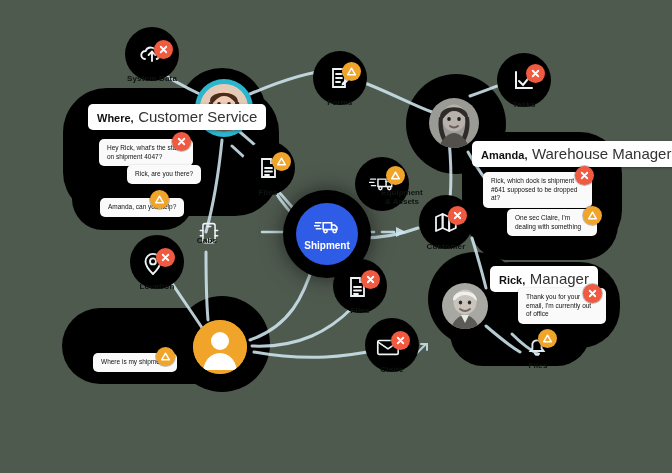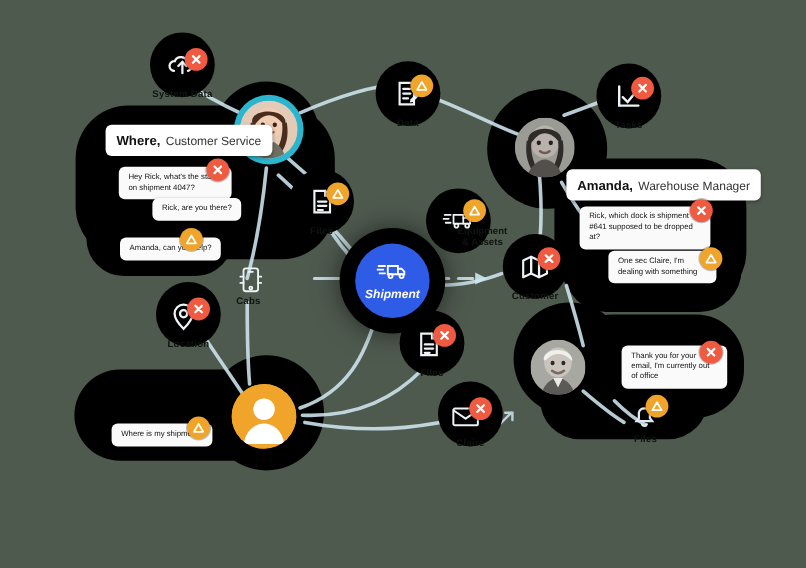--- a/index.html
+++ b/index.html
@@ -34,34 +34,34 @@
 
   
   .avatar{position:absolute;border-radius:50%;overflow:hidden;}
   .ring{position:absolute;border-radius:50%;}
 
   
   .chip{position:absolute;background:#fff;border-radius:5px;
         padding:4px 9px;white-space:nowrap;
         box-shadow:0 1px 3px rgba(0,0,0,.35);}
   .chip .nm{font-size:11px;font-weight:bold;color:#111;}
-  .chip .ro{font-size:10px;color:#333;text-align:center;}
+  .chip .ro{font-size:15px;color:#333;text-align:center;}
 
   
   .bub{position:absolute;background:#fafafa;border-radius:5px;
        padding:5px 8px;font-size:6.5px;line-height:8.5px;color:#111;
        box-shadow:0 1px 3px rgba(0,0,0,.35);}
 
   
   #hub{position:absolute;left:296px;top:203px;width:62px;height:62px;
        border-radius:50%;background:#2f5ce6;
        display:flex;flex-direction:column;align-items:center;
        justify-content:center;gap:1px;
        box-shadow:0 0 0 13px #000, 0 0 22px 13px rgba(0,0,0,.55);}
-  #hub .ht{font-size:10px;font-weight:bold;color:#fff;font-style:italic;}
+  #hub .ht{font-size:10px;font-weight:bold;color:#fff;}
   #hub svg{width:26px;height:17px;}
   .eqlabel{position:absolute;font-size:8px;font-weight:bold;color:#0e1410;
            line-height:9px;text-align:center;}
 </style>
 </head>
 <body>
 
 <div id="stage">
 
   <div class="blob" style="left:63px;top:88px;width:216px;height:128px;border-radius:44px;"></div>
@@ -157,21 +157,21 @@
           <path d="M9 13 H15"></path>
           <path d="M9 17 H13"></path>
         <path d="M15 18 L20 13 L22 15 L17 20 L14.6 20.4 Z" fill="#eef4f6" stroke="none"></path>
       </svg>
     </div>
     <div class="badge w" style="left:2px;top:-16px;">
       <svg viewBox="0 0 12 12" stroke="#fff" stroke-width="1.6" fill="none" stroke-linejoin="round">
           <path d="M6 2.4 L10.2 9.6 H1.8 Z"></path>
         </svg>
     </div>
-    <div class="nlabel">Data</div>
+    <div class="nlabel">Forms</div>
   </div>
 
   <div class="node" style="left:524px;top:80px;">
     <div class="disc"></div>
     <div class="glyph">
       <svg viewBox="0 0 26 26" fill="none" stroke="#eef4f6" stroke-width="2" stroke-linecap="round">
         <path d="M5 5 V21 H21"></path>
           <path d="M8 14 L12 18 L21 7"></path>
       </svg>
     </div>
@@ -248,21 +248,21 @@
       <svg viewBox="0 0 26 30" fill="none" stroke="#eef4f6" stroke-width="1.8" stroke-linecap="round">
         <rect x="6" y="3" width="14" height="22" rx="2.4"></rect>
         <path d="M11 6.4 H15"></path>
           <circle cx="13" cy="22" r="1.4"></circle>
         <path d="M3 11 H6"></path>
           <path d="M20 11 H23"></path>
         <path d="M3 17 H6"></path>
           <path d="M20 17 H23"></path>
       </svg>
     </div>
-    <div class="nlabel" style="top:12px;">Cabs</div>
+    <div class="nlabel" style="top:2px;">Cabs</div>
   </div>
 
   <div class="node" style="left:157px;top:262px;">
     <div class="disc"></div>
     <div class="glyph" style="left:-20px;top:-14px;">
       <svg viewBox="0 0 26 26" fill="none" stroke="#eef4f6" stroke-width="1.9" stroke-linecap="round">
         <path d="M13 23 C 13 23 20.5 15.4 20.5 10.4 A7.5 7.5 0 0 0 5.5 10.4 C5.5 15.4 13 23 13 23 Z"></path>
         <circle cx="13" cy="10.4" r="3"></circle>
       </svg>
     </div>
@@ -392,20 +392,24 @@
       <rect width="46" height="46" fill="#a8a8a2"></rect>
       <ellipse cx="23" cy="19" rx="11.5" ry="12.5" fill="#cac4bd"></ellipse>
       <path d="M11 16 C12 6, 34 6, 35 17 C35 20, 32 12, 23 12 C15 12, 12 21, 11 16 Z" fill="#efefee"></path>
       <ellipse cx="18.5" cy="19.5" rx="1.7" ry="1.9" fill="#2c2a28"></ellipse>
       <ellipse cx="27.5" cy="19.5" rx="1.7" ry="1.9" fill="#2c2a28"></ellipse>
       <path d="M18 26 Q23 30 28 26" stroke="#756a64" stroke-width="2" fill="none" stroke-linecap="round"></path>
       <path d="M9 46 C11 37, 18 32, 23 32 C28 32, 35 37, 37 46 Z" fill="#5b5a57"></path>
       <path d="M19 32 L23 40 L27 32 Z" fill="#e9e9e6"></path>
     </svg>
   </div>
+  <div class="chip" style="left:490px;top:266px;">
+    <span class="nm">Rick,</span>
+    <span class="ro">Manager</span>
+  </div>
   <div class="bub" style="left:518px;top:288px;width:72px;">Thank you for your email, I'm currently out of office</div>
   <div class="badge x" style="left:583px;top:284px;">
     <svg viewBox="0 0 12 12" stroke="#fff" stroke-width="2" stroke-linecap="round">
         <path d="M3 3 L9 9 M9 3 L3 9"></path>
       </svg>
   </div>
 
   <div class="avatar" style="left:193px;top:320px;width:54px;height:54px;background:#f0a42a;">
     <svg viewBox="0 0 54 54" width="54" height="54">
       <circle cx="27" cy="27" r="27" fill="#f0a42a"></circle>

